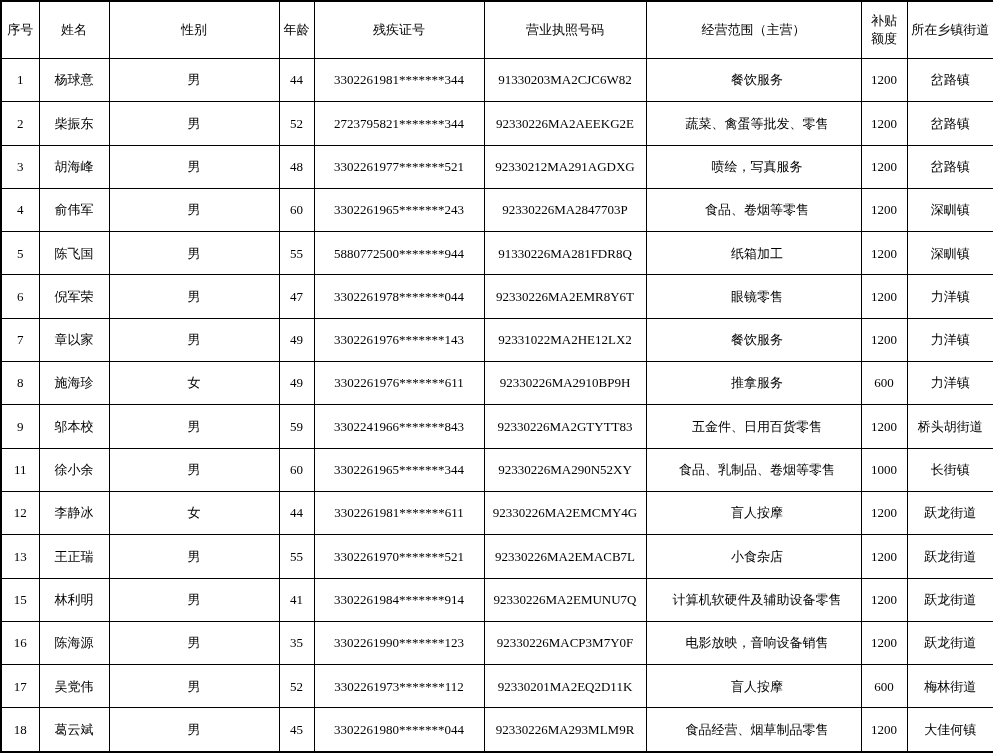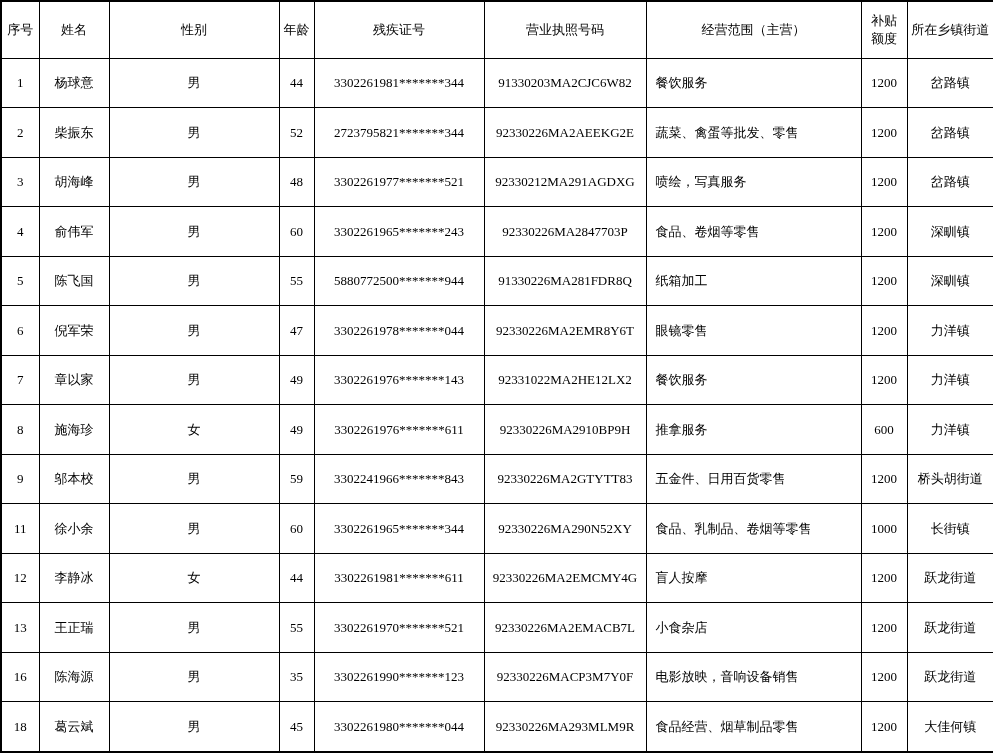--- a/index.html
+++ b/index.html
@@ -33,21 +33,21 @@
   .subsidy-table {
     border: 2px solid #000000;
   }
   .subsidy-table thead th {
     height: 40px;
   }
   .subsidy-table tbody td {
     height: 38px;
   }
   .subsidy-table td.col-scope {
-    text-align: left;
+    text-align: center;
     padding-left: 9px;
   }
   .subsidy-table th.col-subsidy {
     white-space: normal;
     word-break: break-all;
     padding: 8px 6px;
   }
 </style>
 </head>
 <body>
@@ -204,31 +204,53 @@
         <td class="col-name">王正瑞</td>
         <td class="col-gender">男</td>
         <td class="col-age">55</td>
         <td class="col-cert">3302261970*******521</td>
         <td class="col-license">92330226MA2EMACB7L</td>
         <td class="col-scope">小食杂店</td>
         <td class="col-subsidy">1200</td>
         <td class="col-town">跃龙街道</td>
       </tr>
       <tr>
+        <td class="col-no">15</td>
+        <td class="col-name">林利明</td>
+        <td class="col-gender">男</td>
+        <td class="col-age">41</td>
+        <td class="col-cert">3302261984*******914</td>
+        <td class="col-license">92330226MA2EMUNU7Q</td>
+        <td class="col-scope">计算机软硬件及辅助设备零售</td>
+        <td class="col-subsidy">1200</td>
+        <td class="col-town">跃龙街道</td>
+      </tr>
+      <tr>
         <td class="col-no">16</td>
         <td class="col-name">陈海源</td>
         <td class="col-gender">男</td>
         <td class="col-age">35</td>
         <td class="col-cert">3302261990*******123</td>
         <td class="col-license">92330226MACP3M7Y0F</td>
         <td class="col-scope">电影放映，音响设备销售</td>
         <td class="col-subsidy">1200</td>
         <td class="col-town">跃龙街道</td>
       </tr>
       <tr>
+        <td class="col-no">17</td>
+        <td class="col-name">吴党伟</td>
+        <td class="col-gender">男</td>
+        <td class="col-age">52</td>
+        <td class="col-cert">3302261973*******112</td>
+        <td class="col-license">92330201MA2EQ2D11K</td>
+        <td class="col-scope">盲人按摩</td>
+        <td class="col-subsidy">600</td>
+        <td class="col-town">梅林街道</td>
+      </tr>
+      <tr>
         <td class="col-no">18</td>
         <td class="col-name">葛云斌</td>
         <td class="col-gender">男</td>
         <td class="col-age">45</td>
         <td class="col-cert">3302261980*******044</td>
         <td class="col-license">92330226MA293MLM9R</td>
         <td class="col-scope">食品经营、烟草制品零售</td>
         <td class="col-subsidy">1200</td>
         <td class="col-town">大佳何镇</td>
       </tr>

